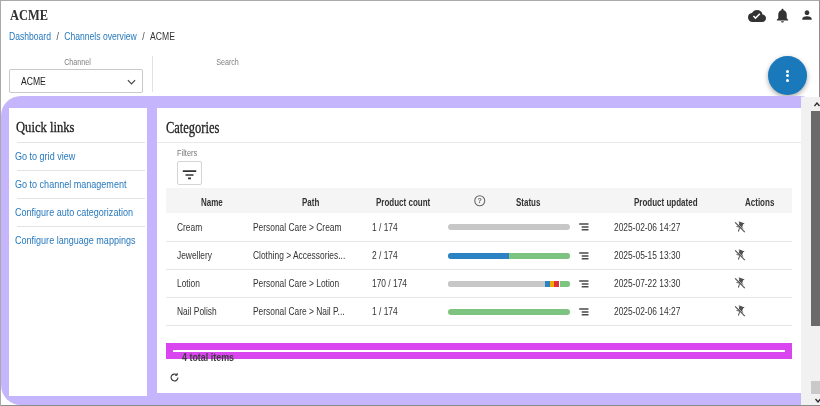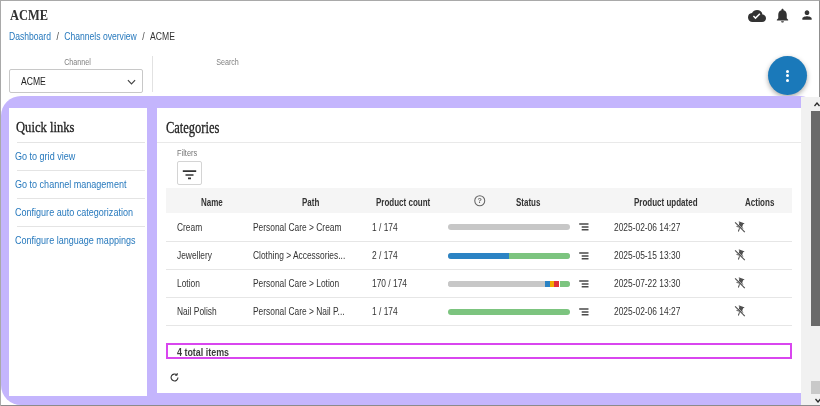--- a/index.html
+++ b/index.html
@@ -49,21 +49,21 @@
   .c-path { width:119px; }
   .c-count { width:76px; }
   .c-status { width:166px; }
   .c-upd { width:120px;margin-left:37px; }
   .c-act { width:58px; }
 
   .bar { position:relative; width:122px; height:6px; border-radius:3px; background:#c7c7c7; overflow:hidden; display:inline-block; vertical-align:middle; }
   .seg { position:absolute; top:0; height:6px; }
   .bar-icn { display:inline-block; vertical-align:middle; margin-left:9px; }
 
-  .totals { position:absolute; left:9px; top:235px; width:626px; height:16px; border:2px solid #d946ef; }
+  .totals { position:absolute; left:9px; top:235px; width:626px; height:16px; border:7px solid #d946ef; }
   .totals span { position:absolute; left:9px; top:1px; font-size:10.5px; font-weight:bold; color:#3c3c3c; transform:scaleX(0.85); transform-origin:0 0; white-space:nowrap; }
 
   
   .sbar { left:800px; top:96px; width:19px; height:308px; background:#f1f1f1; }
   .sthumb { position:absolute; left:10px; top:14px; width:8.5px; height:215px; background:#6a6a6a; }
   .sblock { position:absolute; left:10px; top:284px; width:8.5px; height:12.5px; background:#c9c9c9; }
   .botline { left:0; top:404px; width:820px; height:2px; background:#8b8b8b; }
 </style>
 </head>
 <body>

